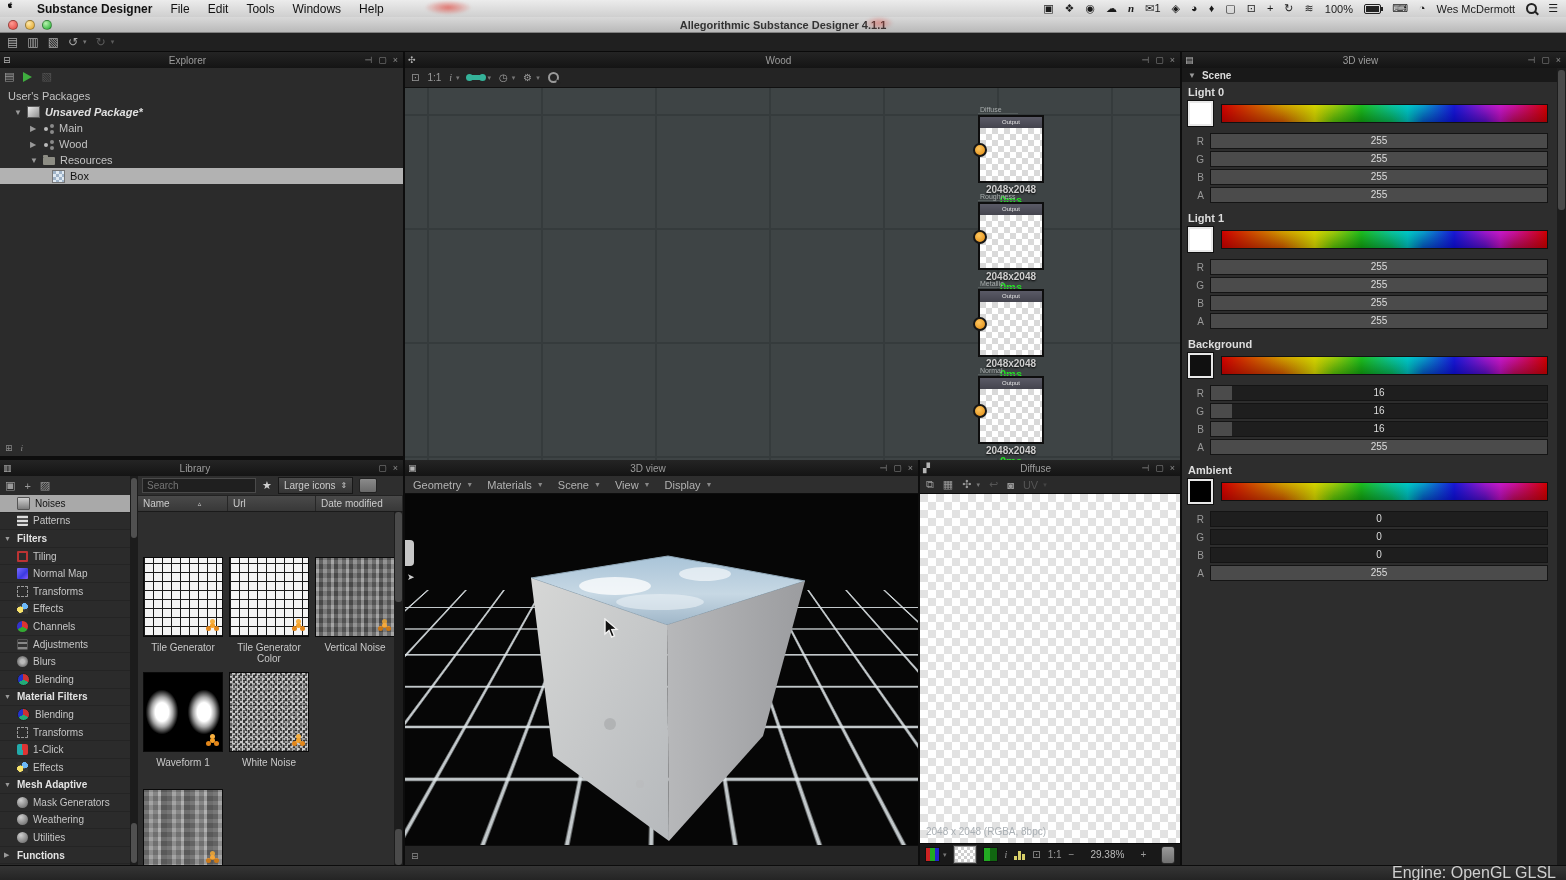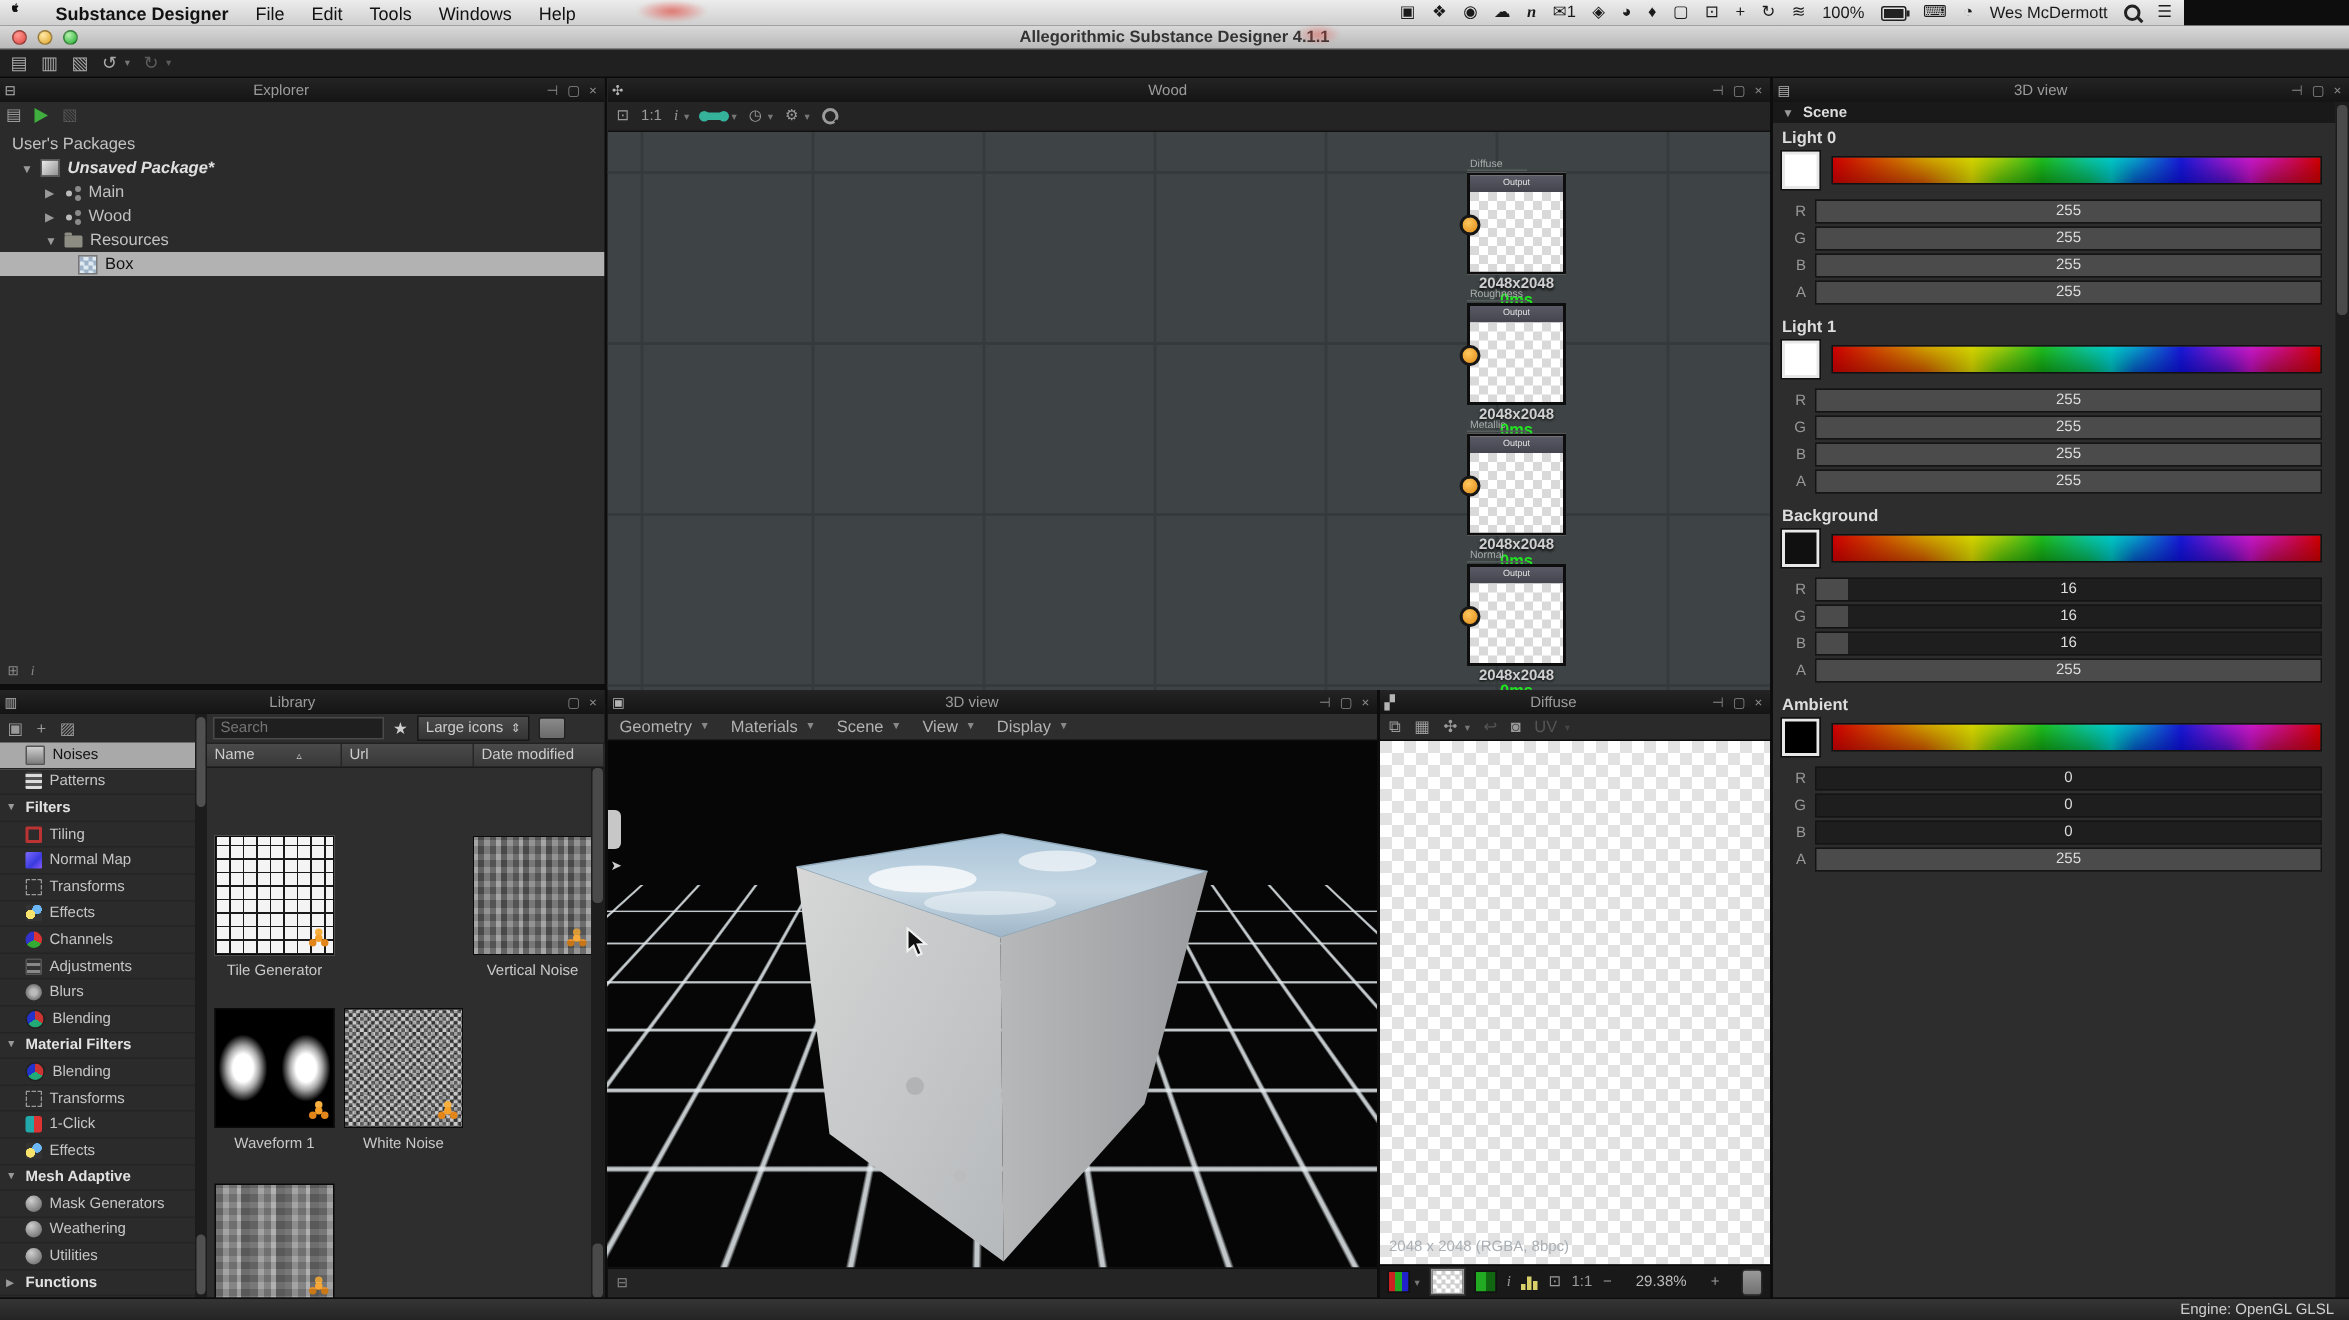--- a/index.html
+++ b/index.html
@@ -3,21 +3,21 @@
 <meta charset="utf-8">
 <style>
   html,body{margin:0;padding:0;background:#000;}
   body{width:1566px;height:880px;position:relative;overflow:hidden;
        font-family:"Liberation Sans","DejaVu Sans",sans-serif;
        -webkit-font-smoothing:antialiased;}
   #root{position:absolute;inset:0;background:#0d0d0d;}
   .abs{position:absolute;}
 
   
-  .menubar{left:0;top:0;width:1456px;height:17px;
+  .menubar{left:0;top:0;width:1566px;height:17px;
     background:linear-gradient(#ececec,#cfcfcf);color:#111;font-size:12px;
     display:flex;align-items:center;padding:0 8px;box-sizing:border-box;gap:18px;z-index:50;}
   .menubar .appname{font-weight:bold;}
   .menubar .mitem{cursor:default;}
   .mb-right{margin-left:auto;display:flex;align-items:center;gap:11px;font-size:11px;color:#1a1a1a;}
   .mb-right .sic{font-size:11px;line-height:1;}
   .smudge{left:424px;top:0;width:48px;height:15px;border-radius:50%;
     background:radial-gradient(ellipse at center,rgba(225,60,50,.65),rgba(225,60,50,0) 70%);
     filter:blur(1px);z-index:60;pointer-events:none;}
   .smudge2{left:864px;top:16px;width:30px;height:14px;border-radius:50%;
@@ -207,21 +207,21 @@
   .checkbtn{width:20px;height:15px;border:1px solid #999;outline:1px solid #333;
     background:repeating-conic-gradient(#fff 0 25%,#cfcfcf 0 50%) 0 0/6px 6px;}
   .histic{display:inline-flex;align-items:flex-end;gap:1px;height:11px;}
   .histic i{width:3px;background:#d8cf6a;display:inline-block;}
   .zoomval{min-width:52px;text-align:center;color:#bbb;}
   .bslider{margin-left:auto;width:12px;height:16px;background:linear-gradient(#9a9a9a,#707070);border:1px solid #2a2a2a;border-radius:3px;}
 
   
   .statusbar{left:0;top:865px;width:1566px;height:15px;background:linear-gradient(#353535,#242424);
     border-top:1px solid #0c0c0c;box-sizing:border-box;display:flex;align-items:center;justify-content:flex-end;
-    padding-right:10px;color:#cfcfcf;font-size:10px;}
+    padding-right:10px;color:#cfcfcf;font-size:16px;}
 
   .cursor{z-index:90;pointer-events:none;}
   .it{font-style:italic;font-family:"Liberation Serif","DejaVu Serif",serif;}
 </style>
 </head>
 <body>
 <div id="root">
 
 <div class="abs menubar">
   <svg class="applelogo" viewBox="0 0 24 28">
@@ -708,20 +708,26 @@
             <span>Date modified</span>
           </span>
     </div>
     <div class="thumbgrid">
       <div class="cell" style="left:0;top:18px">
         <div class="thumb t-grid">
               <span class="badge"></span>
             </div>
         <div class="lbl">Tile Generator</div>
           </div>
+      <div class="cell" style="left:86px;top:18px">
+        <div class="thumb t-grid">
+              <span class="badge"></span>
+            </div>
+        <div class="lbl">Tile Generator Color</div>
+          </div>
       <div class="cell" style="left:172px;top:18px">
         <div class="thumb t-vnoise">
               <span class="badge"></span>
             </div>
         <div class="lbl">Vertical Noise</div>
           </div>
 
       <div class="cell" style="left:0;top:133px">
         <div class="thumb t-wave">
               <span class="badge"></span>

